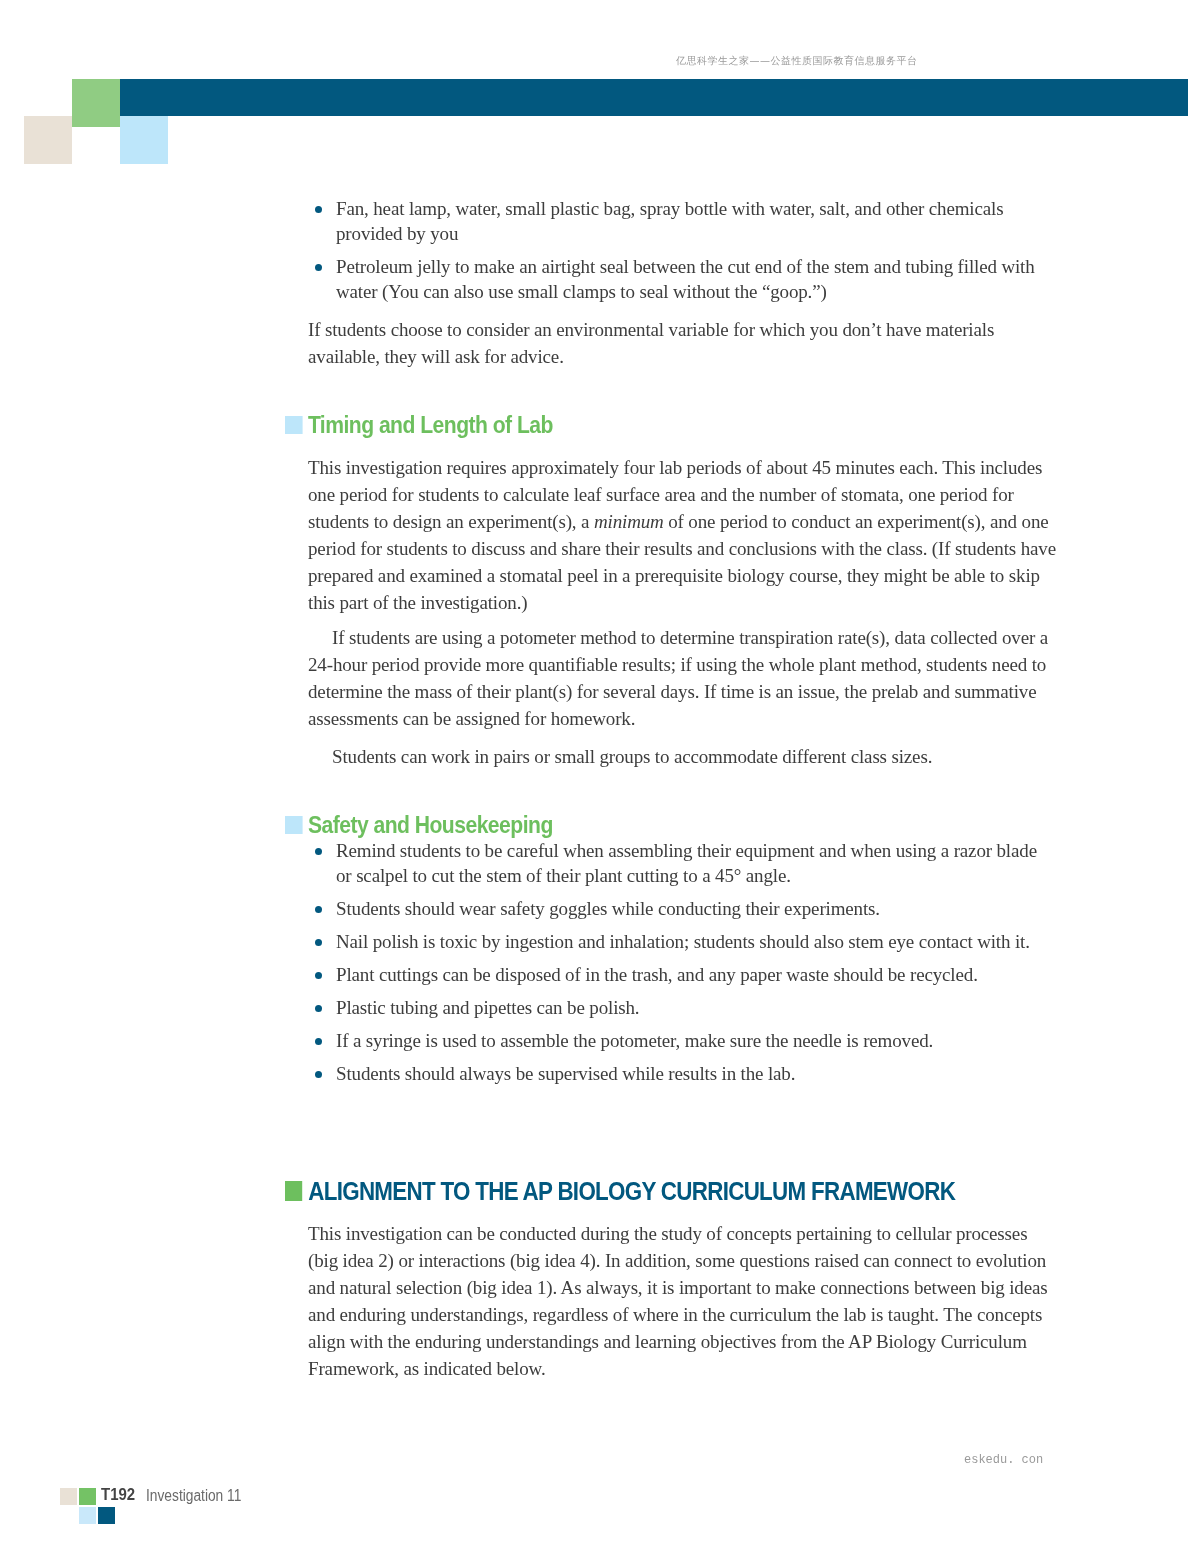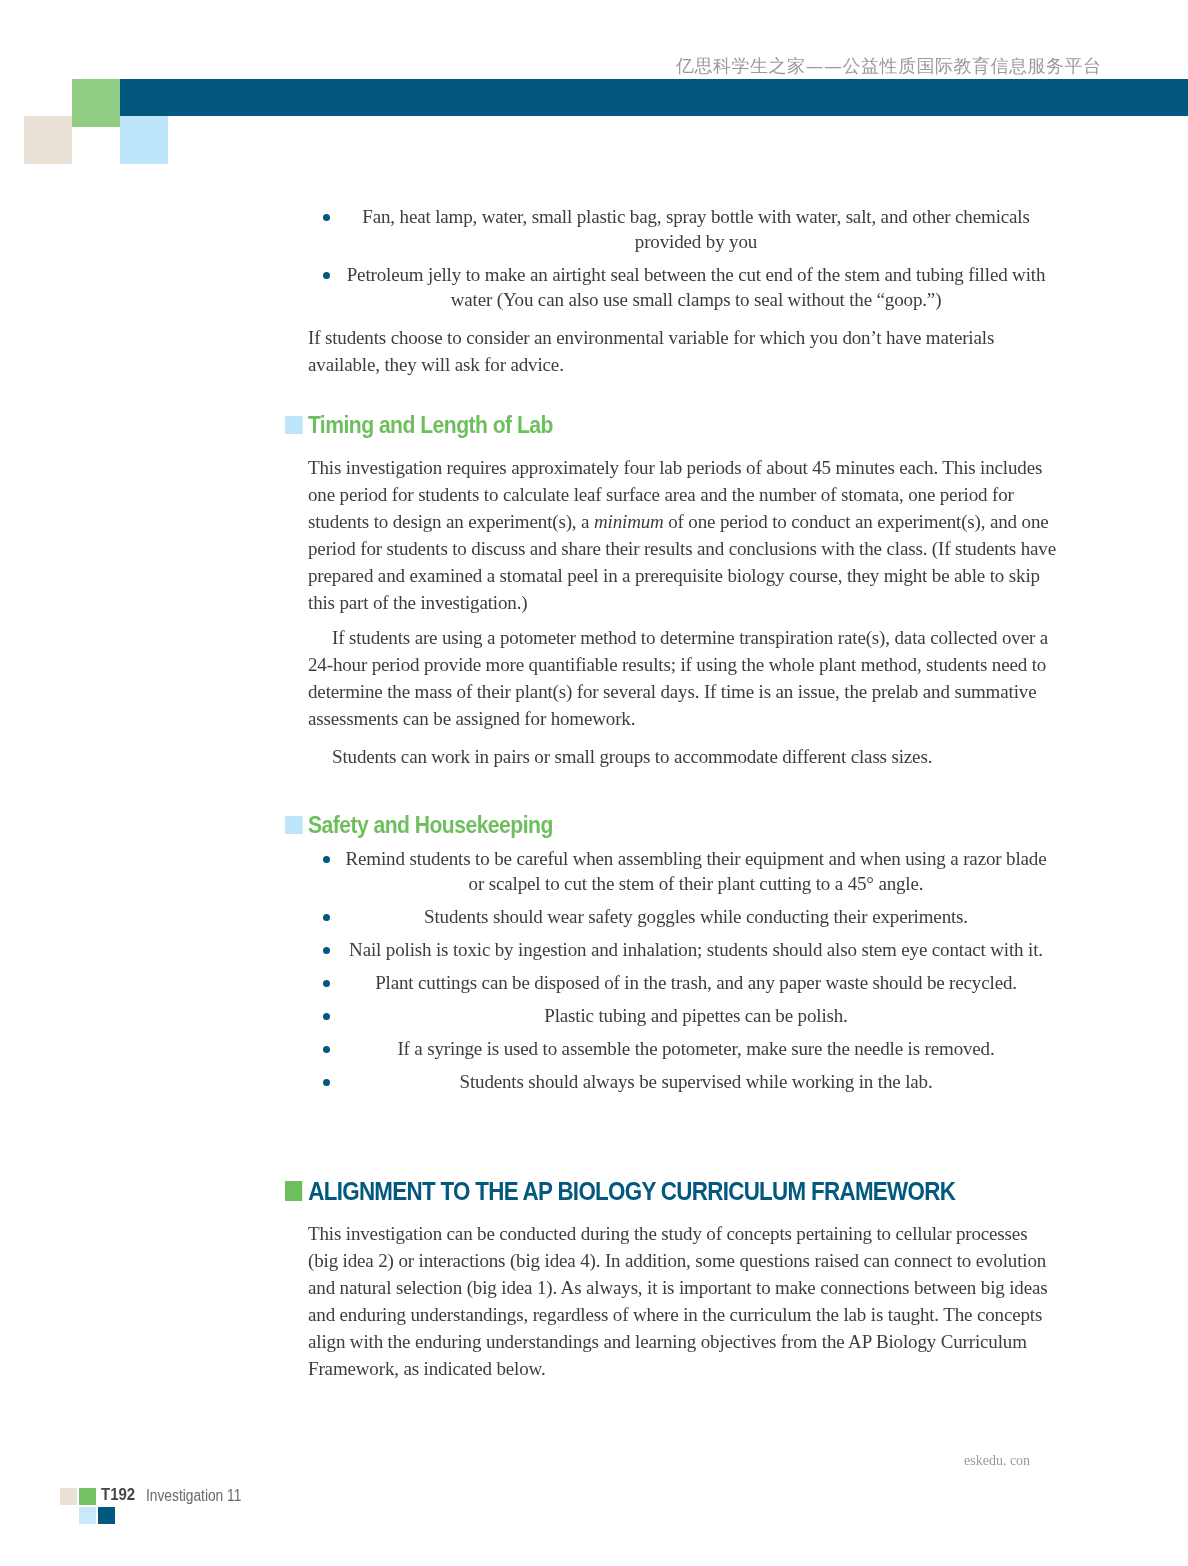--- a/index.html
+++ b/index.html
@@ -1,28 +1,28 @@
 <!DOCTYPE html>
 <html><head>
 <meta charset="utf-8">
 <style>
   html, body { margin: 0; padding: 0; background: #ffffff; }
   body { width: 1188px; height: 1566px; position: relative; overflow: hidden;
          font-family: "Liberation Serif", "DejaVu Serif", serif; color: #3d3d3d; }
 
   .watermark-top { position: absolute; left: 676px; top: 54px; font-family: "DejaVu Sans", sans-serif;
-                   font-size: 18px; color: #9a9a9a; letter-spacing: 0.5px; }
+                   font-size: 10px; color: #9a9a9a; letter-spacing: 0.5px; }
 
   .header-bar { position: absolute; left: 120px; top: 79px; width: 1068px; height: 37px; background: #02587f; }
   .sq { position: absolute; }
   .sq-green { left: 72px; top: 79px; width: 48px; height: 48px; background: #90cc83; }
   .sq-beige { left: 24px; top: 116px; width: 48px; height: 48px; background: #e9e1d6; }
   .sq-blue  { left: 120px; top: 116px; width: 48px; height: 48px; background: #bde6fa; }
 
-  .bullets { list-style: none; margin: 12px; padding: 0; text-align: center; }
+  .bullets { list-style: none; margin: 4px; padding: 0; }
   .bullets li { position: relative; padding-left: 24px; font-size: 19px; line-height: 25px;
                 margin-bottom: 8px; letter-spacing: -0.15px; }
   .bullets li .dot { position: absolute; left: 3px; top: 10px; width: 7px; height: 7px; border-radius: 50%;
                      background: #02587f; }
 
   p.body { margin: 0; font-size: 19px; line-height: 27px; letter-spacing: -0.15px; }
   p.indent { text-indent: 24px; }
 
   .h2 { position: absolute; left: 285px; font-family: "Liberation Sans", sans-serif; font-weight: bold;
         font-size: 24px; line-height: 28px; color: #6dbf5e; letter-spacing: -0.6px; transform: scaleX(0.88);
@@ -39,22 +39,22 @@
 
   .footer-squares .f { position: absolute; width: 17px; height: 17px; }
   .f-beige { left: 60px; top: 1488px; background: #e9e1d6; }
   .f-green { left: 79px; top: 1488px; background: #74c265; }
   .f-lblue { left: 79px; top: 1507px; background: #c9e8fa; }
   .f-navy  { left: 98px; top: 1507px; background: #02587f; }
   .footer-page { position: absolute; left: 101px; top: 1485px; font-family: "Liberation Sans", sans-serif;
                  font-weight: bold; font-size: 17px; color: #444; transform: scaleX(0.88); transform-origin: left center; }
   .footer-title { position: absolute; left: 146px; top: 1487px; font-family: "Liberation Sans", sans-serif;
                   font-size: 16px; color: #6a6a6a; transform: scaleX(0.86); transform-origin: left center; white-space: nowrap; }
-  .watermark-bottom { position: absolute; left: 964px; top: 1453px; font-family: Liberation Serif, serif;
-                      font-size: 14px; color: #9a9a9a; }
+  .watermark-bottom { position: absolute; left: 964px; top: 1453px; font-family: Liberation Mono, monospace;
+                      font-size: 12px; color: #9a9a9a; }
 </style>
 </head>
 <body>
 
 <div class="watermark-top">亿思科学生之家——公益性质国际教育信息服务平台</div>
 
 <div class="header-bar"></div>
 <div class="sq sq-green"></div>
 <div class="sq sq-beige"></div>
 <div class="sq sq-blue"></div>
@@ -80,21 +80,21 @@
   <span class="mark"></span><span>Safety and Housekeeping</span>
 </div>
 <div class="block" style="top:834px;">
   <ul class="bullets">
     <li><span class="dot"></span><span>Remind students to be careful when assembling their equipment and when using a razor blade or scalpel to cut the stem of their plant cutting to a 45° angle.</span></li>
     <li><span class="dot"></span><span>Students should wear safety goggles while conducting their experiments.</span></li>
     <li><span class="dot"></span><span>Nail polish is toxic by ingestion and inhalation; students should also stem eye contact with it.</span></li>
     <li><span class="dot"></span><span>Plant cuttings can be disposed of in the trash, and any paper waste should be recycled.</span></li>
     <li><span class="dot"></span><span>Plastic tubing and pipettes can be polish.</span></li>
     <li><span class="dot"></span><span>If a syringe is used to assemble the potometer, make sure the needle is removed.</span></li>
-    <li><span class="dot"></span><span>Students should always be supervised while working in the lab.</span></li>
+    <li><span class="dot"></span><span>Students should always be supervised while results in the lab.</span></li>
   </ul>
 </div>
 
 <div class="h1" style="top:1176px;">
   <span class="mark"></span><span>ALIGNMENT TO THE AP BIOLOGY CURRICULUM FRAMEWORK</span>
 </div>
 <div class="block" style="top:1220px;">
   <p class="body">This investigation can be conducted during the study of concepts pertaining to cellular processes (big idea 2) or interactions (big idea 4). In addition, some questions raised can connect to evolution and natural selection (big idea 1). As always, it is important to make connections between big ideas and enduring understandings, regardless of where in the curriculum the lab is taught. The concepts align with the enduring understandings and learning objectives from the AP Biology Curriculum Framework, as indicated below.</p>
 </div>
 

